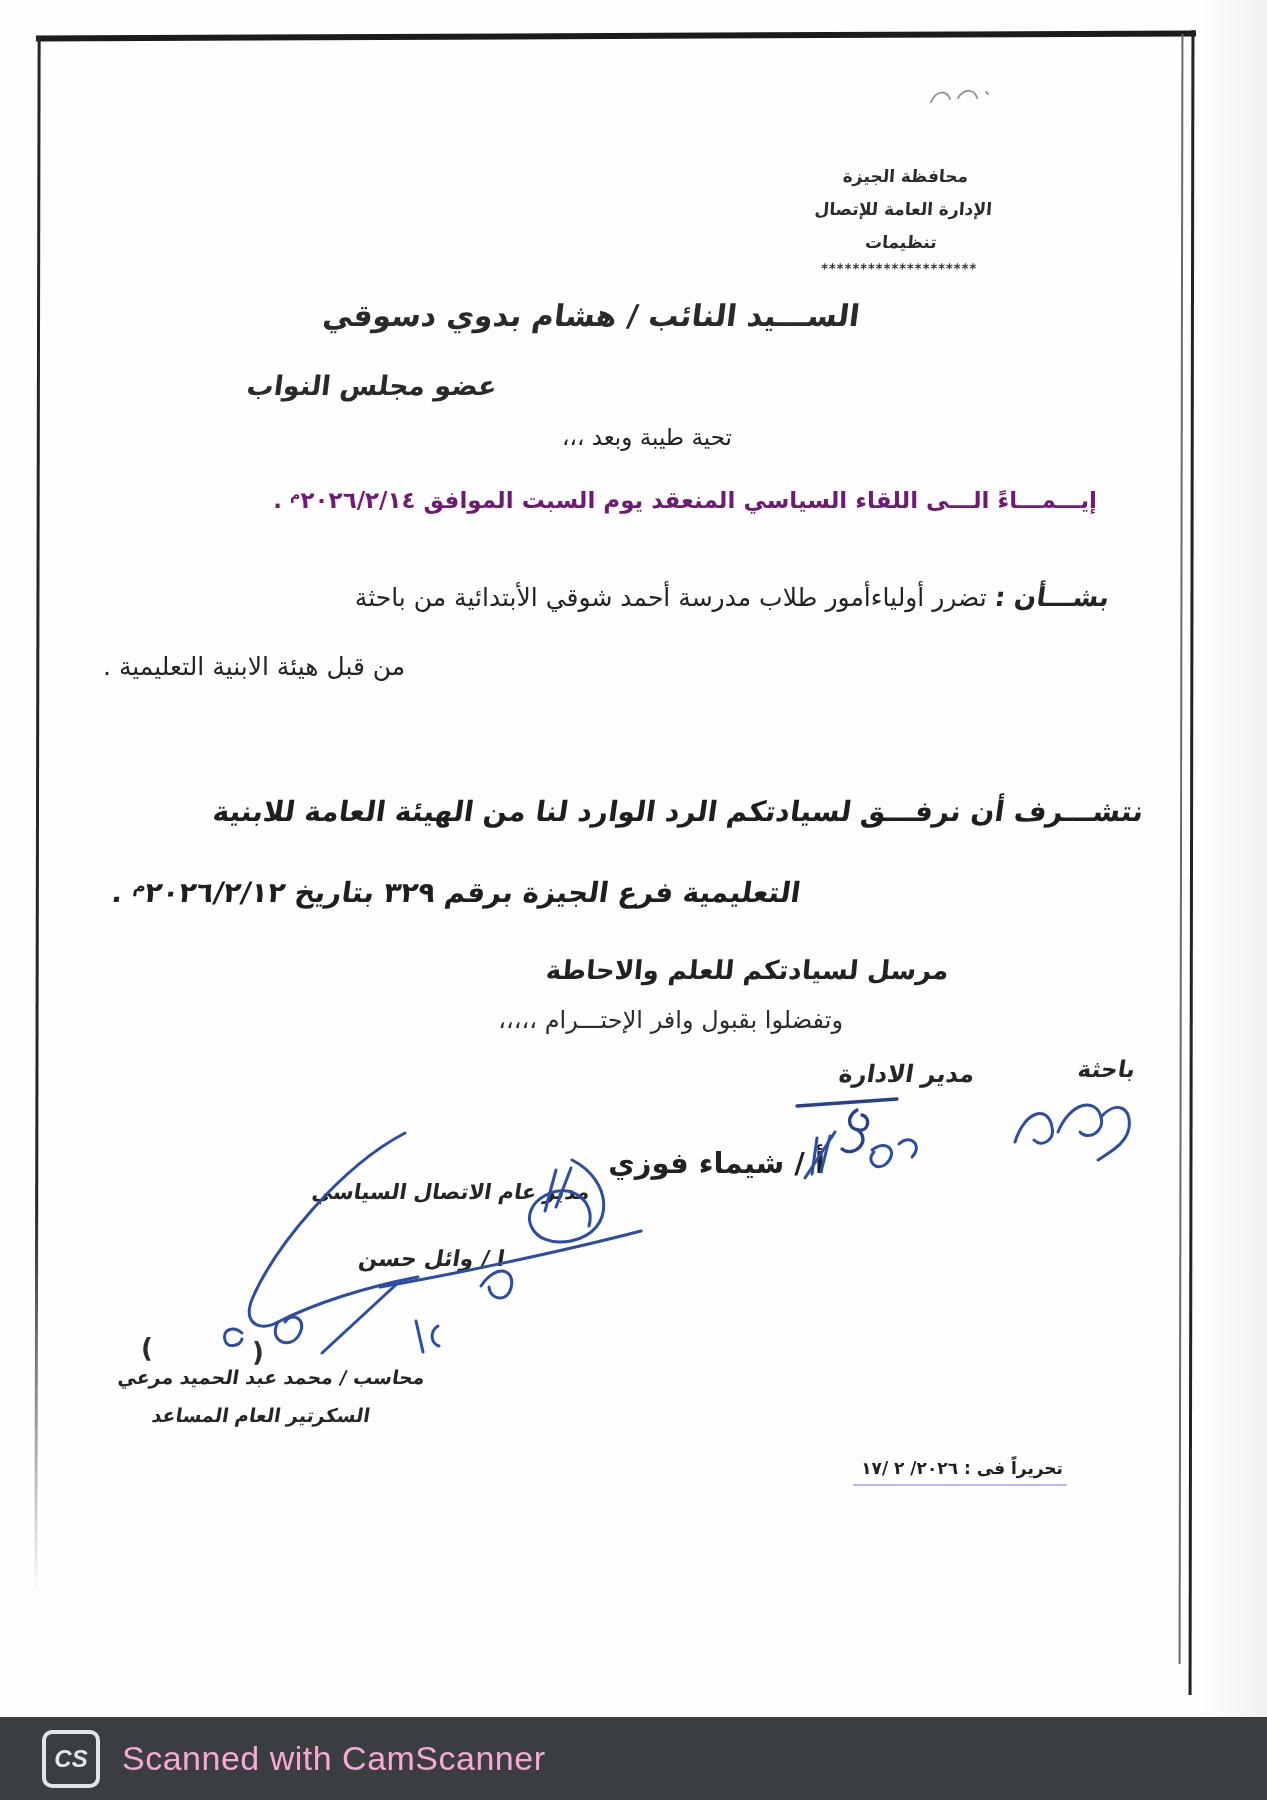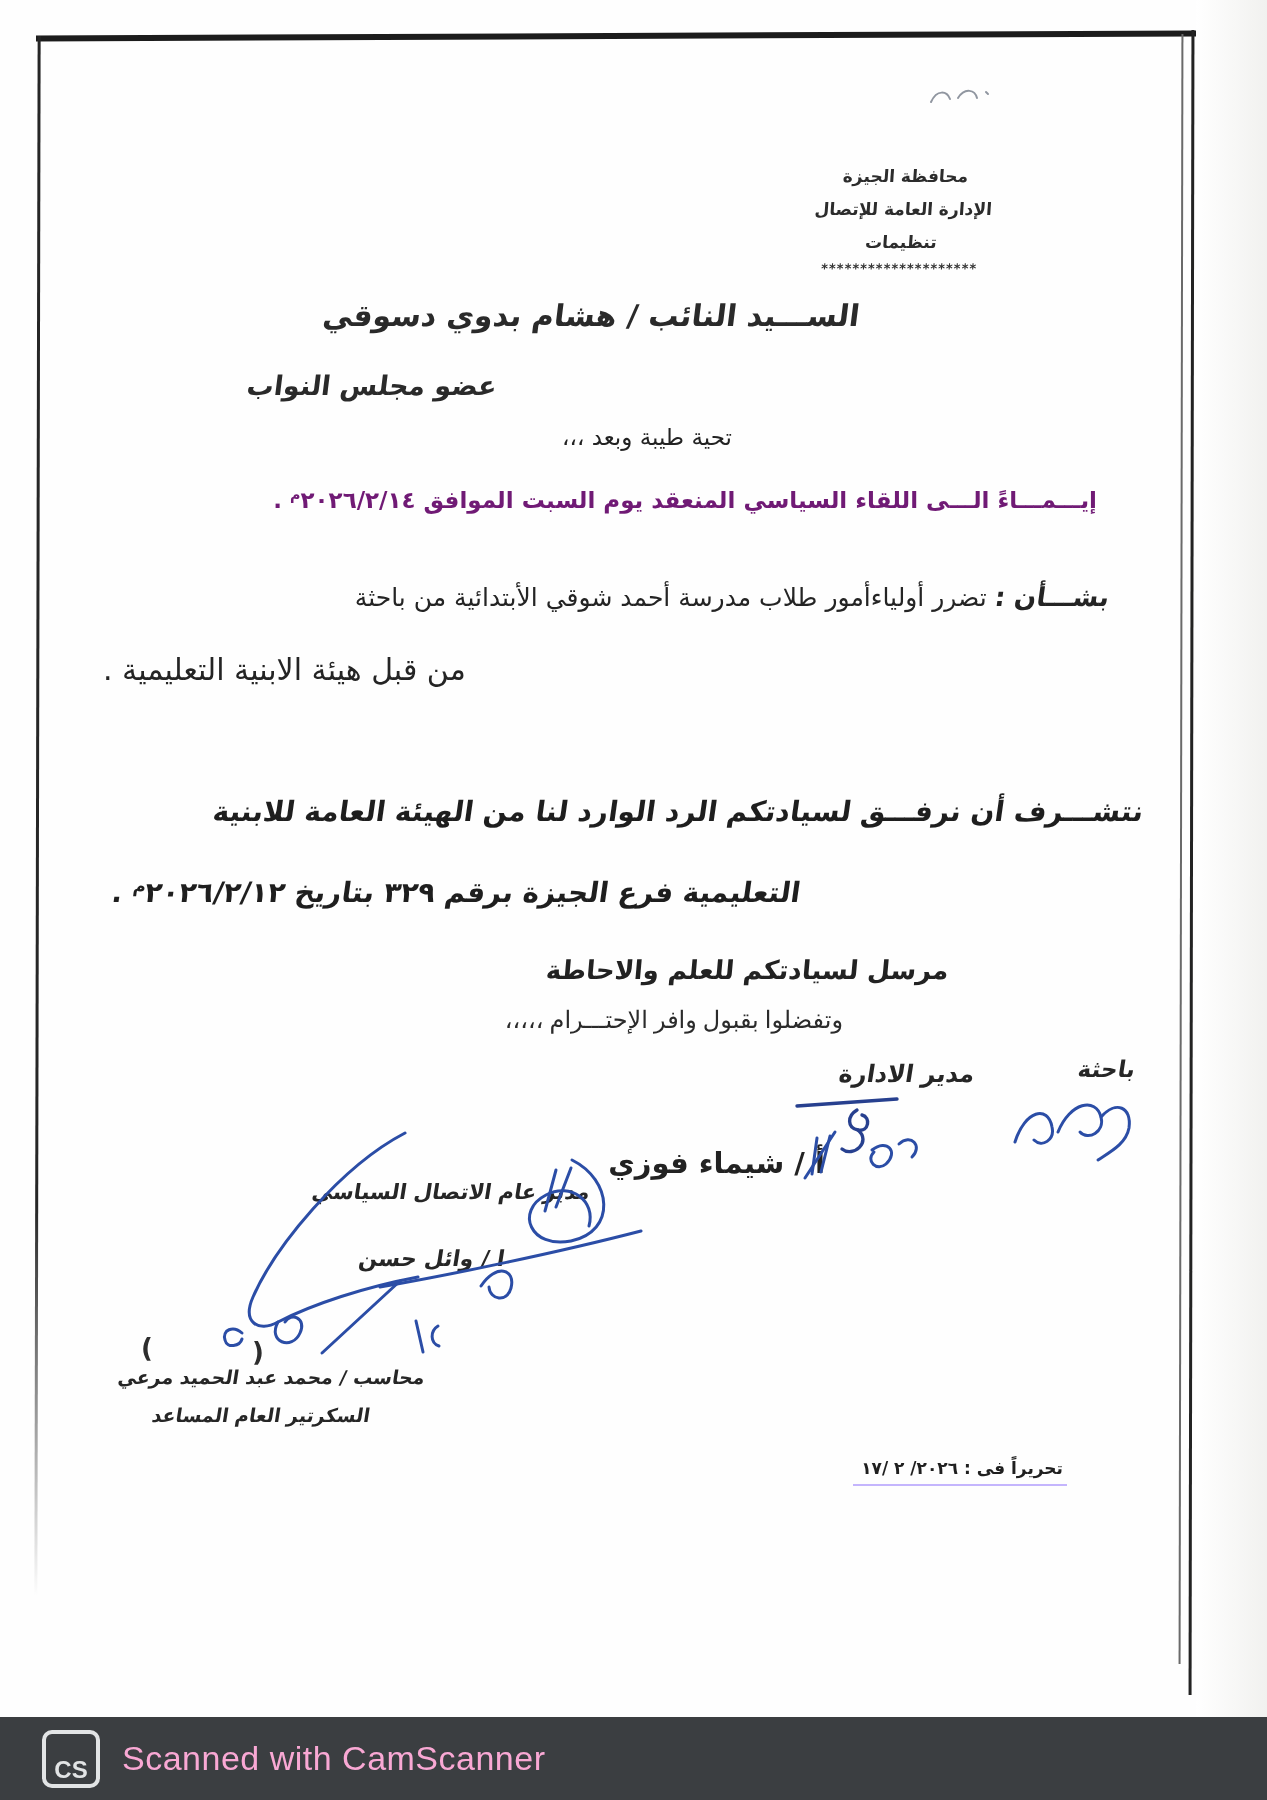--- a/index.html
+++ b/index.html
@@ -17,47 +17,47 @@
   .abs{position:absolute;white-space:nowrap;}
   .letterhead{right:262px;top:160px;width:205px;text-align:center;font-size:17px;font-weight:700;line-height:33px;transform:skewX(-4deg);color:#2c2c2c;}
   .lh-stars{font-size:13px;letter-spacing:1px;line-height:20px;color:#333;}
   .calli{font-weight:700;transform:skewX(-7deg);color:#2a2a2a;}
   .recipient-name{right:407px;top:298px;font-size:30px;}
   .recipient-title{right:770px;top:370px;font-size:27px;}
   .salutation{right:535px;top:424px;font-size:23px;font-weight:400;}
   .reference{right:170px;top:487px;font-size:23px;font-weight:700;color:#701a75;}
   .subject-line1{right:158px;top:582px;font-size:25px;color:#242424;}
   .subject-label{font-weight:700;font-size:26px;display:inline-block;transform:skewX(-8deg);}
-  .subject-line2{left:103px;top:652px;font-size:30px;color:#242424;}
+  .subject-line2{left:103px;top:652px;font-size:25px;color:#242424;}
   .body-line{font-size:28px;font-weight:700;color:#1e1e1e;transform:skewX(-8deg);}
   .body-line1{right:124px;top:795px;}
   .body-line2{right:467px;top:876px;}
   .closing1{right:318px;top:955px;font-size:26px;font-weight:700;transform:skewX(-5deg);}
-  .closing2{right:424px;top:1006px;font-size:24px;color:#2b2b2b;font-family:Liberation Serif, serif;}
+  .closing2{right:424px;top:1006px;font-size:24px;color:#2b2b2b;}
   .sig-title{font-weight:700;transform:skewX(-9deg);color:#262626;}
   .researcher-title{right:132px;top:1056px;font-size:23px;}
   .admin-director-title{right:292px;top:1060px;font-size:24px;}
   .admin-director-name{right:442px;top:1146px;font-size:29px;font-weight:700;}
   .political-director-title{right:677px;top:1180px;font-size:21px;}
   .political-director-name{right:762px;top:1246px;font-size:22px;}
   .paren{font-size:26px;color:#2d2d2d;font-weight:700;}
   .paren-open{left:141px;top:1333px;}
   .paren-close{left:252px;top:1337px;}
   .secretary-name{left:118px;top:1366px;font-size:19px;}
   .secretary-title{left:152px;top:1404px;font-size:19px;}
   .issued-line{right:200px;top:1458px;font-size:17px;font-weight:700;border-bottom:2px solid #c4b5fd;padding:0 4px 6px 8px;color:#1f1f1f;}
   .sup{font-size:0.62em;vertical-align:0.55em;}
   .sig{position:absolute;}
   .sig path{fill:none;stroke:#2b4da6;stroke-width:3;stroke-linecap:round;stroke-linejoin:round;}
   .sig .dark{stroke:#27408f;stroke-width:3.4;}
   .specks path{fill:none;stroke:#9096a0;stroke-width:2;stroke-linecap:round;}
   
   .scan-footer{position:absolute;left:0;top:1717px;width:1267px;height:83px;background:#3b3e41;display:flex;align-items:center;}
-  .cs-logo{width:50px;height:50px;margin-left:42px;border:4px solid #e2e4e5;border-radius:10px;display:flex;align-items:flex-end;justify-content:center;
-    font-family:"Liberation Sans",sans-serif;font-weight:700;font-size:24px;color:#e2e4e5;}
+  .cs-logo{width:50px;height:50px;margin-left:42px;border:4px solid #e2e4e5;border-radius:10px;display:flex;align-items:center;justify-content:center;
+    font-family:"Liberation Sans",sans-serif;font-weight:700;font-size:24px;color:#e2e4e5;font-style:italic;}
   .cs-text{margin-left:22px;font-family:"Liberation Sans",sans-serif;font-size:34px;color:#f9a8d4;letter-spacing:0.5px;}
 </style>
 </head>
 <body>
 
 <div class="page">
 
   <div class="border-top"></div>
   <div class="border-left"></div>
   <div class="border-right-inner"></div>

